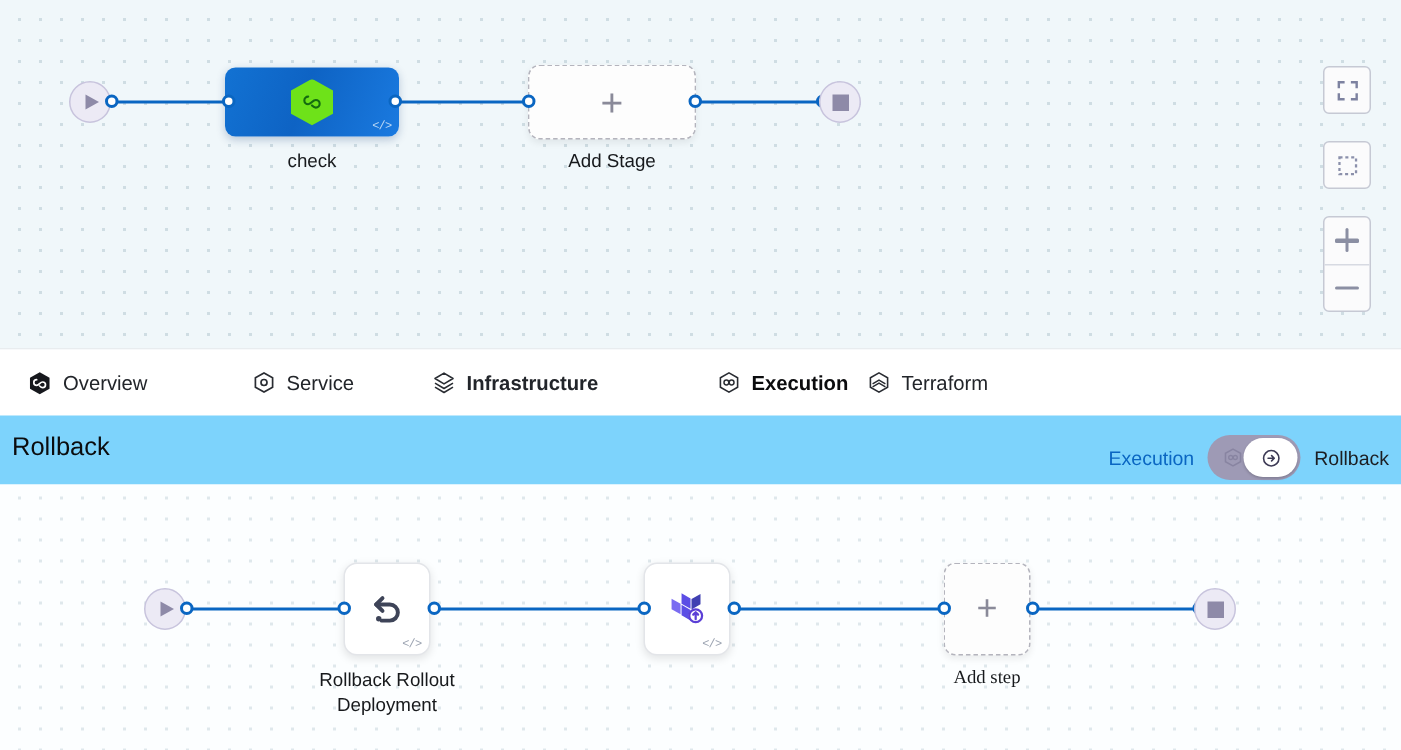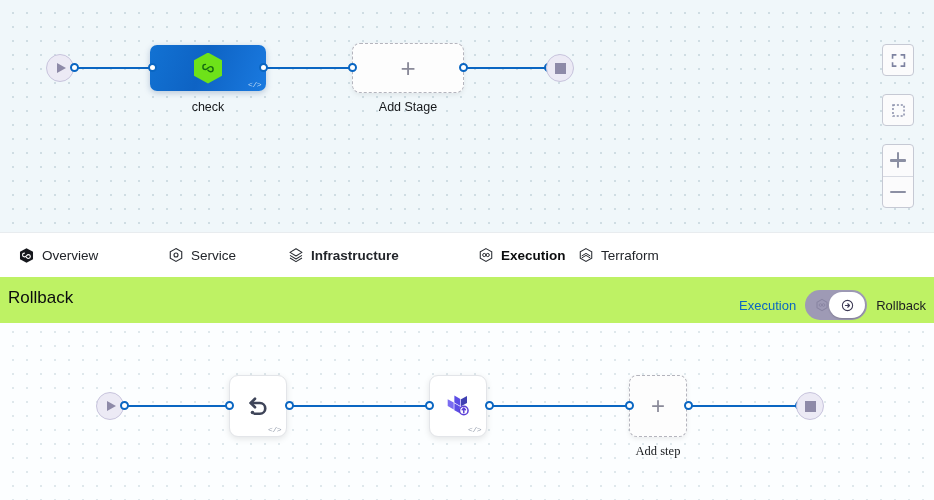--- a/index.html
+++ b/index.html
@@ -118,21 +118,21 @@
   .tab {
     position: absolute; top: 0; height: 44px;
     display: flex; align-items: center; gap: 7px;
   }
   .tab-label { font-size: 13.5px; color: #22252a; }
   .tab.active .tab-label { font-weight: bold; color: #0b0c0e; }
 
   
   .rb-header {
     position: absolute; left: 0; top: 277px; width: 934px; height: 46px;
-    background: #bef264;
+    background: #7dd3fc;
   }
   .rb-title {
     position: absolute; left: 8px; top: 11px;
     font-size: 17px; color: #0b0c0e;
   }
   .toggle-wrap {
     position: absolute; right: 8px; top: 13px;
     display: flex; align-items: center; gap: 9px;
   }
   .toggle-side { font-size: 13px; }
@@ -333,20 +333,21 @@
     <div class="step-card" style="left:229px; top:52px;">
       <svg width="30" height="30" viewBox="0 0 24 24" aria-hidden="true">
         <path d="M9.6 6.2 6.2 9.6l3.4 3.4" fill="none" stroke="#3e4458" stroke-width="2.1" stroke-linecap="round" stroke-linejoin="round"></path>
         <path d="M6.2 9.6h7.3a4.3 4.3 0 0 1 0 8.6H9.2" fill="none" stroke="#3e4458" stroke-width="2.1" stroke-linecap="round"></path>
         <circle cx="7.6" cy="17.2" r="1.45" fill="#3e4458"></circle>
       </svg>
       <span class="code-badge dark">&lt;/&gt;</span>
     </div>
     <div class="port" style="left:225px; top:78px;"></div>
     <div class="port" style="left:285px; top:78px;"></div>
+    <div class="node-label" style="left:193px; top:122px; width:130px;">Rollback Rollout Deployment</div>
 
     <div class="step-card" style="left:429px; top:52px;">
       <svg width="30" height="30" viewBox="0 0 28 28" aria-hidden="true">
         <path d="M10.6 4.2l5.6 3.2v6.5l-5.6-3.2z" fill="#5c4ee5"></path>
         <path d="M16.8 7.8l5.6-3.2v6.5l-5.6 3.2z" fill="#4040b2"></path>
         <path d="M10.6 11.4l5.6 3.2v6.5l-5.6-3.2z" fill="#5c4ee5"></path>
         <path d="M4.4 7.6l5.6 3.2v6.5L4.4 14.1z" fill="#6b5cf0" opacity="0.9"></path>
         <circle cx="19.4" cy="18.2" r="4.4" fill="#ffffff"></circle>
         <circle cx="19.4" cy="18.2" r="4.0" fill="none" stroke="#5b3fd6" stroke-width="1.4"></circle>
         <path d="M19.4 20.3v-4.2M17.9 17.5l1.5-1.5 1.5 1.5" fill="none" stroke="#5b3fd6" stroke-width="1.4" stroke-linecap="round" stroke-linejoin="round"></path>

